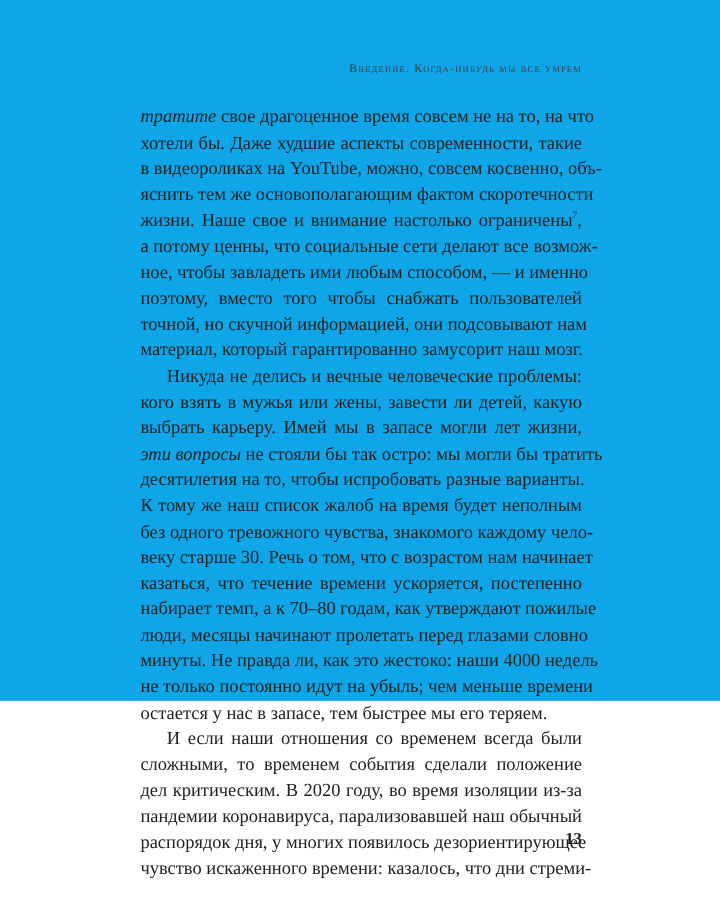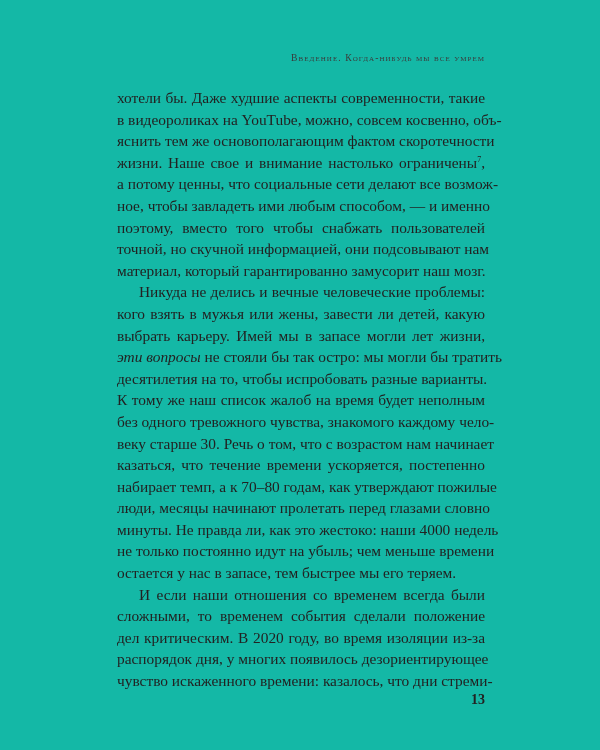--- a/index.html
+++ b/index.html
@@ -10,22 +10,22 @@
     body {
       width: 600px;
       height: 750px;
       position: relative;
       overflow: hidden;
     }
     .page {
       position: absolute;
       left: 0; top: 0;
       width: 600px;
-      height: 750px;
-      background: #14b8a6;
+      height: 584px;
+      background: #0ea5e9;
     }
     .running-head {
       position: absolute;
       top: 52px;
       left: 117px;
       width: 368px;
       text-align: right;
       font-family: "Liberation Serif", "DejaVu Serif", serif;
       font-size: 9.6px;
       letter-spacing: 1.05px;
@@ -77,20 +77,21 @@
       color: #222222;
     }
   </style>
 </head>
 <body>
 
 <div class="page">
   <div class="running-head">Введение. Когда-нибудь мы все умрем</div>
   <div class="body-text" id="body-text">
       <div>
+        <span class="line"><em>тратите</em><span> свое драгоценное время совсем не на то, на что</span></span>
         <span class="line"><span>хотели бы. Даже худшие аспекты современности, такие</span></span>
         <span class="line"><span>в видеороликах на YouTube, можно, совсем косвенно, объ-</span></span>
         <span class="line"><span>яснить тем же основополагающим фактом скоротечности</span></span>
         <span class="line"><span>жизни. Наше свое и внимание настолько ограничены</span><sup>7</sup><span>,</span></span>
         <span class="line"><span>а потому ценны, что социальные сети делают все возмож-</span></span>
         <span class="line"><span>ное, чтобы завладеть ими любым способом, — и именно</span></span>
         <span class="line"><span>поэтому, вместо того чтобы снабжать пользователей</span></span>
         <span class="line"><span>точной, но скучной информацией, они подсовывают нам</span></span>
         <span class="line last"><span>материал, который гарантированно замусорит наш мозг.</span></span>
       </div>
@@ -107,18 +108,19 @@
         <span class="line"><span>набирает темп, а к 70–80 годам, как утверждают пожилые</span></span>
         <span class="line"><span>люди, месяцы начинают пролетать перед глазами словно</span></span>
         <span class="line"><span>минуты. Не правда ли, как это жестоко: наши 4000 недель</span></span>
         <span class="line"><span>не только постоянно идут на убыль; чем меньше времени</span></span>
         <span class="line last"><span>остается у нас в запасе, тем быстрее мы его теряем.</span></span>
       </div>
       <div>
         <span class="line indent"><span>И если наши отношения со временем всегда были</span></span>
         <span class="line"><span>сложными, то временем события сделали положение</span></span>
         <span class="line"><span>дел критическим. В 2020 году, во время изоляции из-за</span></span>
+        <span class="line"><span>пандемии коронавируса, парализовавшей наш обычный</span></span>
         <span class="line"><span>распорядок дня, у многих появилось дезориентирующее</span></span>
         <span class="line"><span>чувство искаженного времени: казалось, что дни стреми-</span></span>
       </div>
     </div>
   <div class="folio">13</div>
 </div>
 
 </body></html>

